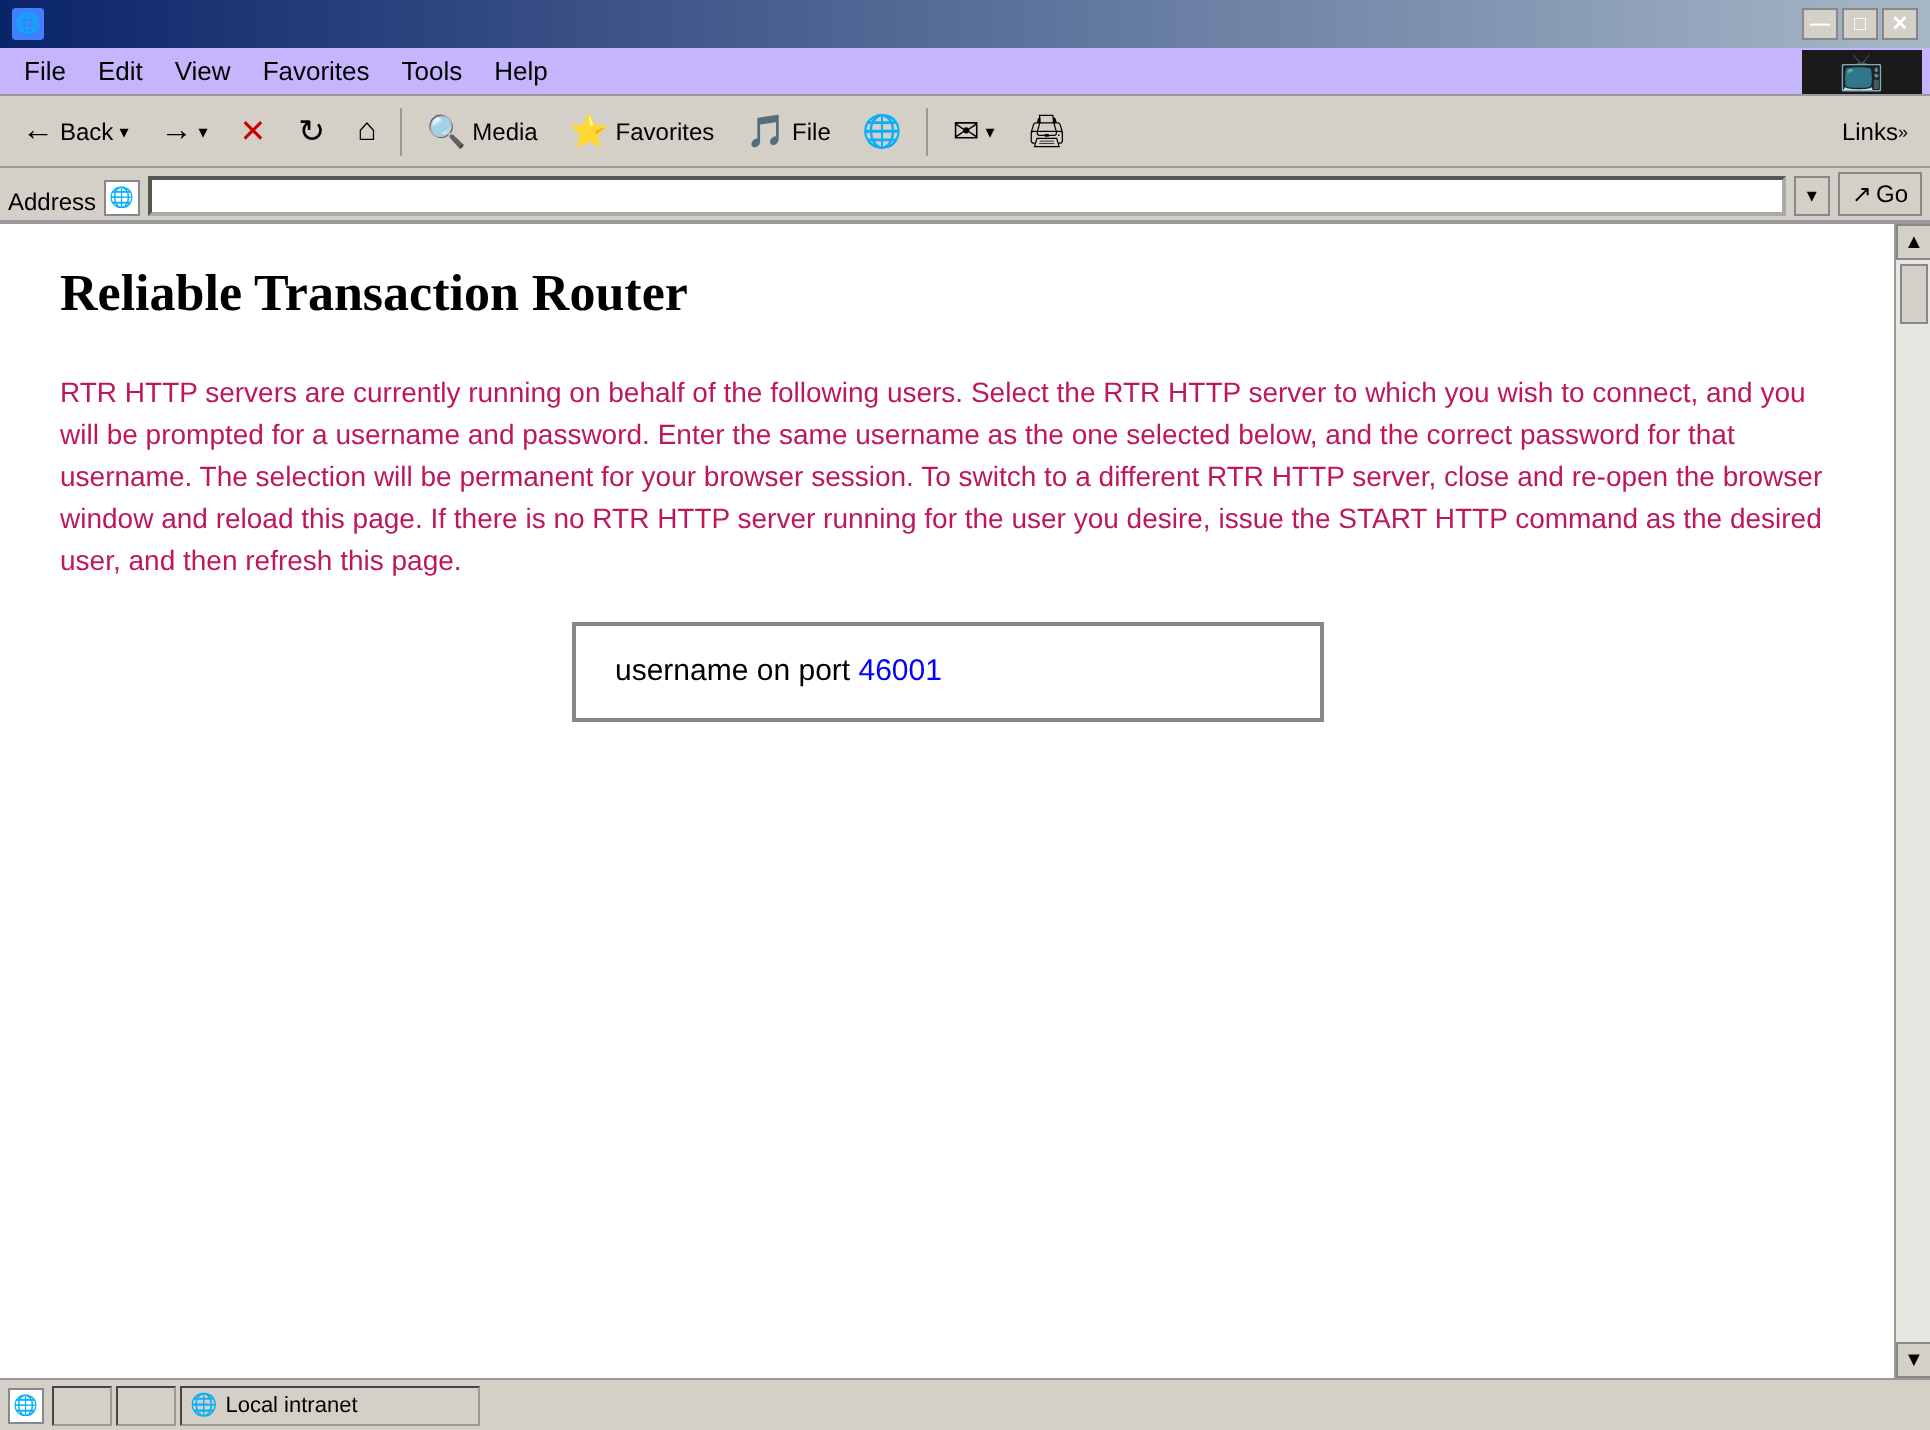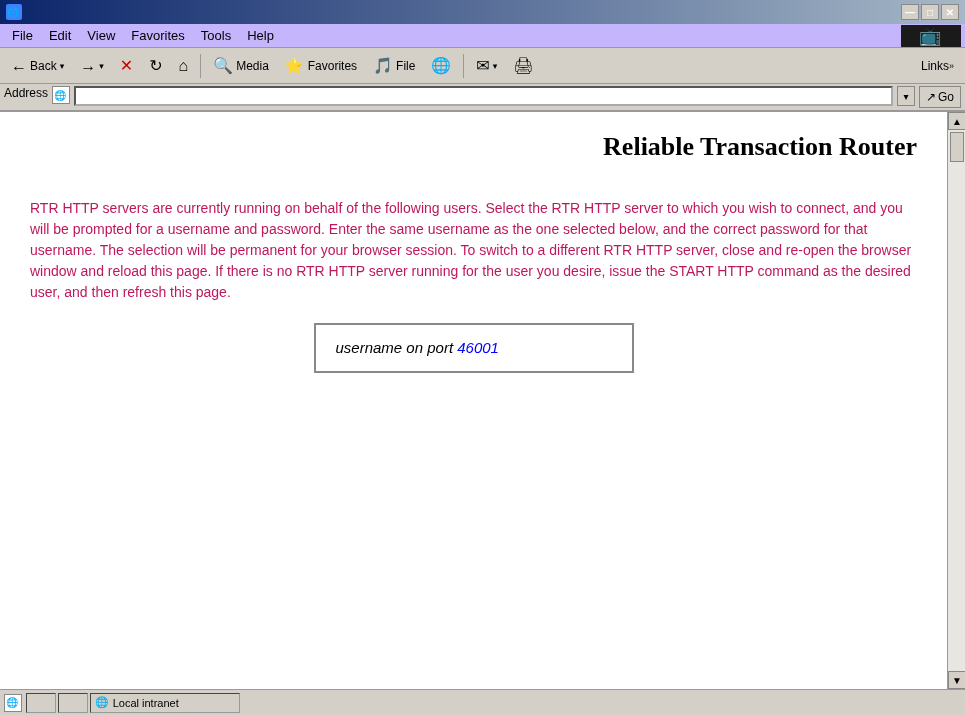--- a/index.html
+++ b/index.html
@@ -61,21 +61,21 @@
     .toolbar-icon { font-size: 16px; }
     .links-btn {
       margin-left: auto; font-size: 12px; padding: 2px 6px;
       display: flex; align-items: center; gap: 0;
     }
 
     
     .address-bar {
       background: #d4d0c8;
       display: flex;
-      align-items: flex-start;
+      align-items: flex-end;
       padding: 2px 4px;
       border-bottom: 2px solid #999;
       height: 28px;
       gap: 4px;
       font-size: 12px;
     }
     .address-label { font-size: 12px; color: #000; }
     .address-icon { width: 18px; height: 18px; background: #fff; border: 1px solid #888; display: flex; align-items: center; justify-content: center; font-size: 10px; }
     .address-input {
       flex: 1; height: 20px; border: 2px inset #aaa; background: white;
@@ -120,33 +120,32 @@
       padding: 0 4px;
       font-size: 12px;
     }
     .status-icon { width: 18px; height: 18px; background: white; border: 1px solid #888; display: flex; align-items: center; justify-content: center; font-size: 10px; margin-right: 4px; }
     .status-text { flex: 1; }
     .status-panels { display: flex; gap: 2px; align-items: center; }
     .status-panel { height: 20px; border: 1px inset #999; padding: 0 4px; font-size: 11px; display: flex; align-items: center; }
     .zone-panel { display: flex; align-items: center; gap: 4px; min-width: 150px; }
 
     
-    .page-title { text-align: right; font-size: 26px; font-weight: bold; color: #000; margin-bottom: 36px; font-family: serif; }
+    .page-title { text-align: left; font-size: 26px; font-weight: bold; color: #000; margin-bottom: 24px; font-family: serif; }
     .section-heading { font-size: 18px; font-style: italic; font-weight: bold; color: #000; margin-bottom: 12px; font-family: serif; }
     .body-text { font-size: 14px; line-height: 1.5; color: #be185d; margin-bottom: 20px; font-family: Arial, sans-serif; }
 
     .server-link-box {
       display: block;
       border: 2px solid #888;
       padding: 14px 20px;
-      width: 320px;
+      width: 376px;
       margin: 20px auto;
       cursor: pointer;
       text-decoration: none;
-      font-style: italic;
     }
     .server-link-text-black { color: #000; font-size: 15px; }
     .server-link-text-blue { color: #0000ff; font-size: 15px; }
   </style>
 </head>
 <body>
 
 <div class="title-bar">
   <div class="title-bar-left">
     <div class="title-bar-icon">🌐</div>

